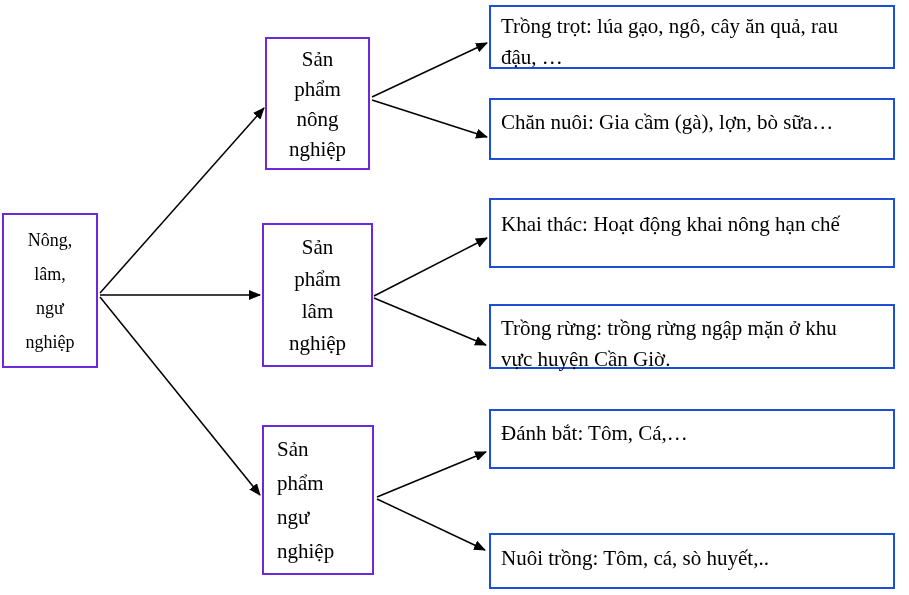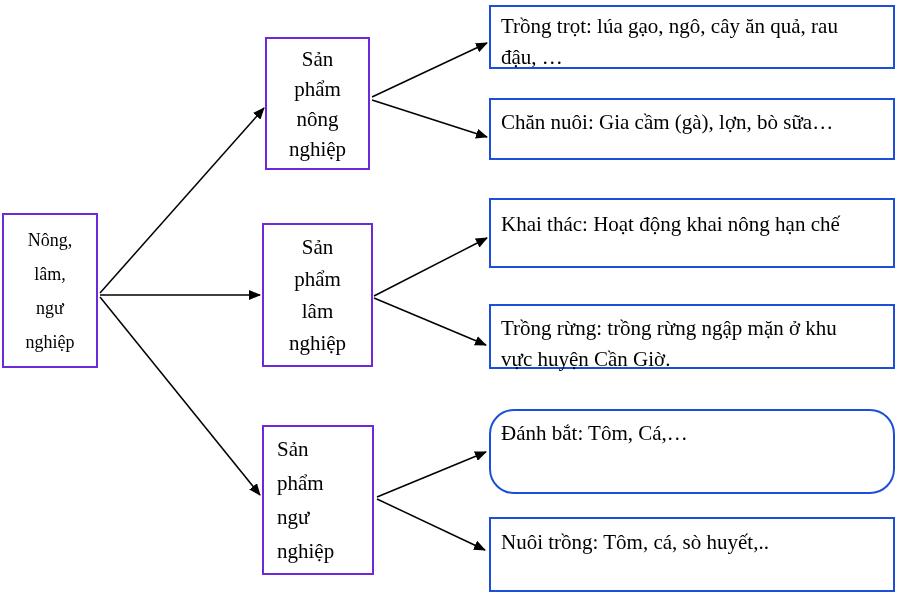--- a/index.html
+++ b/index.html
@@ -57,22 +57,22 @@
     font-size: 21px;
     line-height: 31px;
     white-space: pre-line;
     text-align: left;
     padding: 4px 10px;
   }
   .leaf-0 { top: 5px;   height: 64px; }
   .leaf-1 { top: 98px;  height: 62px; padding-top: 7px; }
   .leaf-2 { top: 198px; height: 70px; padding-top: 9px; }
   .leaf-3 { top: 304px; height: 65px; padding-top: 7px; }
-  .leaf-4 { top: 409px; height: 85px; padding-top: 7px; border-radius: 25px; }
-  .leaf-5 { top: 517px; height: 75px; padding-top: 8px; }
+  .leaf-4 { top: 409px; height: 60px; padding-top: 7px; }
+  .leaf-5 { top: 533px; height: 56px; padding-top: 8px; }
   .arrow-line { stroke: #000000; stroke-width: 1.5; }
 </style>
 </head>
 <body>
 
 <div class="canvas">
 
   <svg class="arrows" viewBox="0 0 909 595" xmlns="http://www.w3.org/2000/svg">
     <defs>
       <marker id="arrowhead" viewBox="0 0 12 10" refX="11" refY="5" markerWidth="12" markerHeight="10" orient="auto" markerUnits="userSpaceOnUse">

